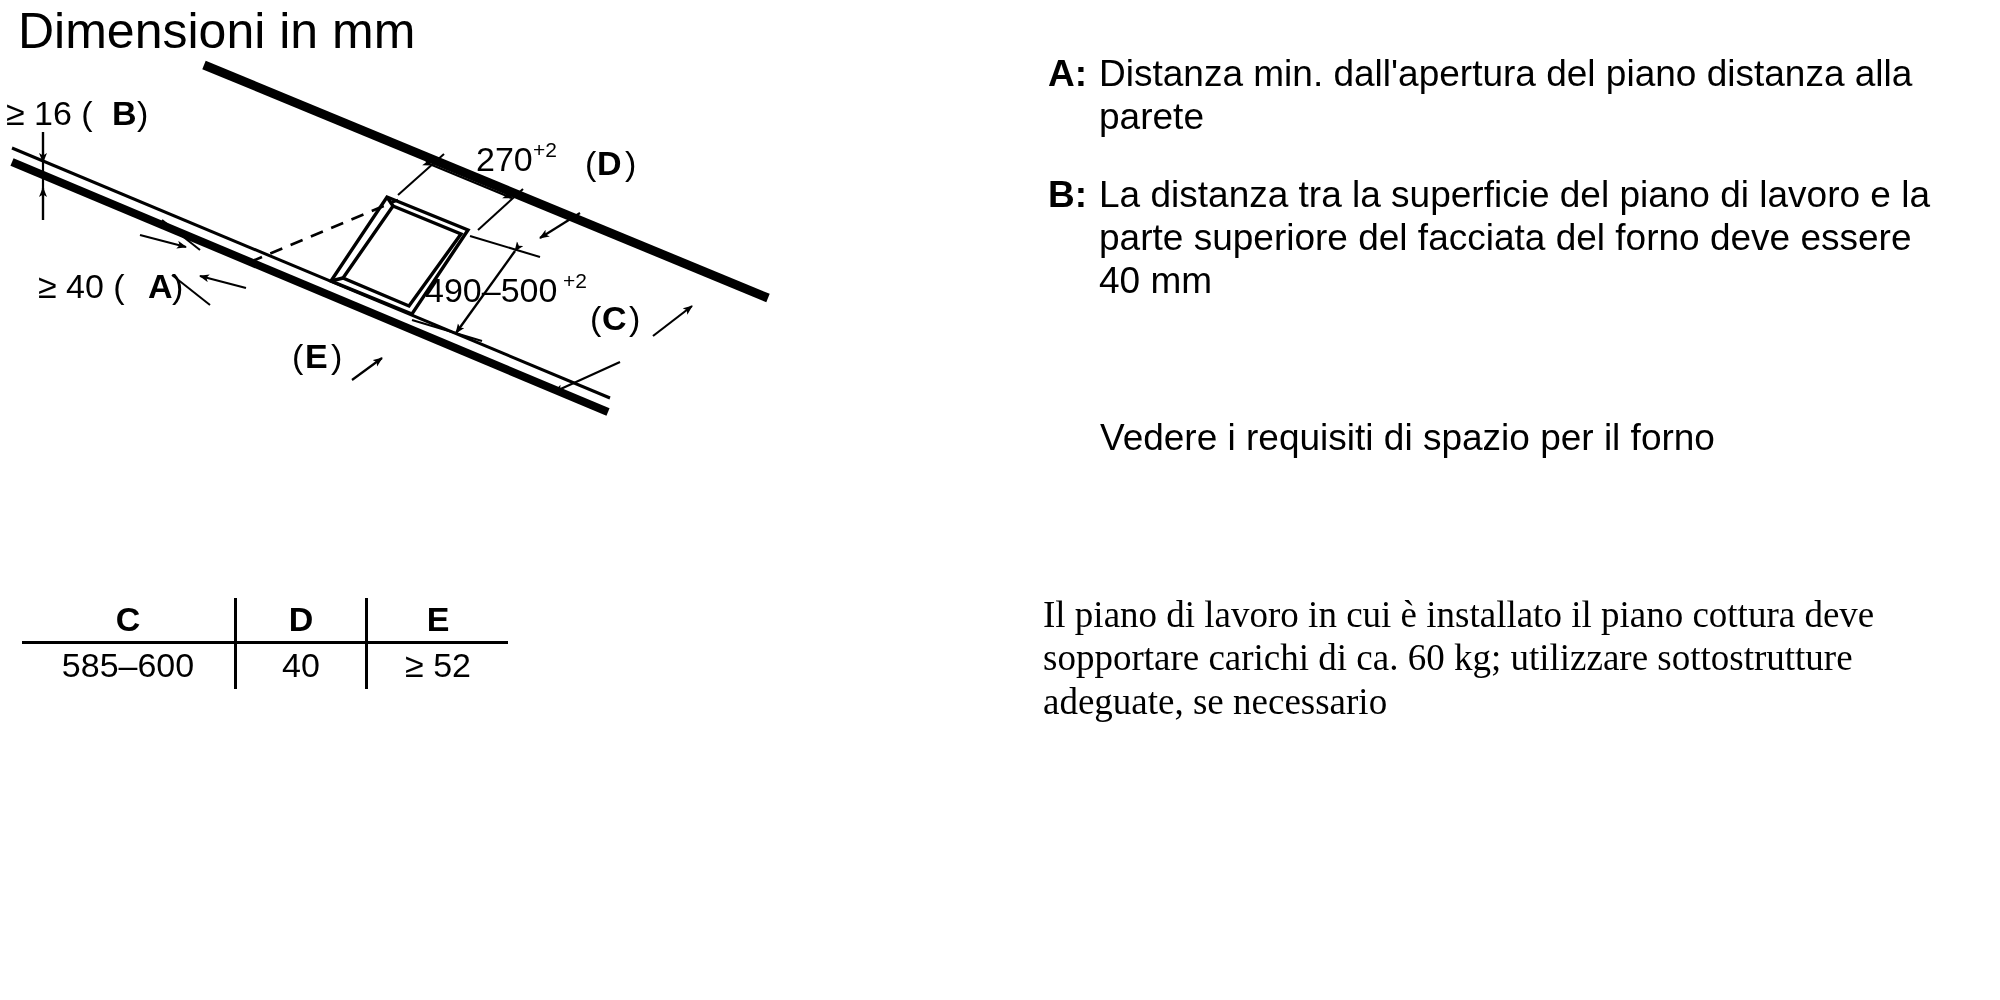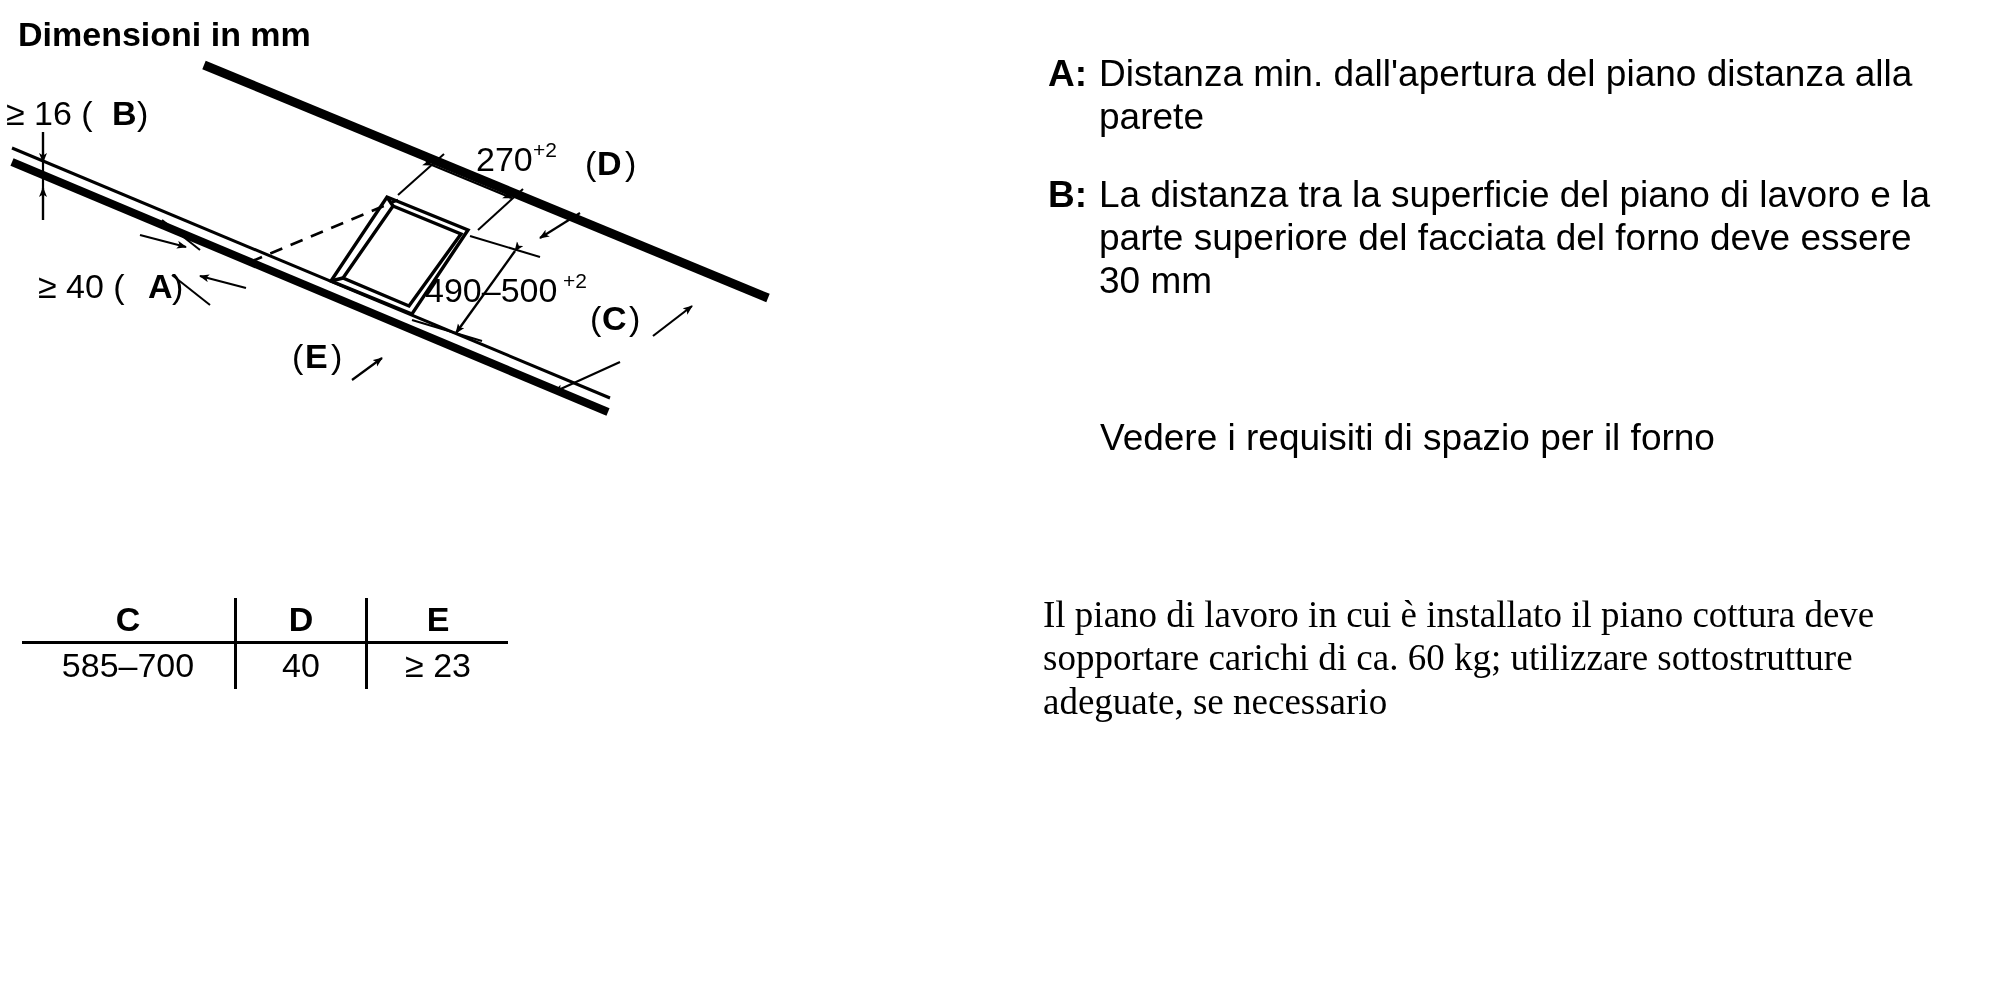--- a/index.html
+++ b/index.html
@@ -13,25 +13,24 @@
     position: relative;
     font-family: "Liberation Sans", sans-serif;
     color: #000000;
     overflow: hidden;
   }
 
   
   #heading {
     position: absolute;
     left: 18px;
-    top: 16px;
-    font-size: 34px;
+    top: 4px;
+    font-size: 50px;
     line-height: 1.1;
     white-space: nowrap;
-    font-weight: bold;
   }
 
   
   #diagram-area {
     position: absolute;
     left: 0;
     top: 40px;
     width: 1000px;
     height: 400px;
   }
@@ -227,33 +226,33 @@
 <table id="spec-table">
   <thead>
     <tr>
       <th>C</th>
       <th>D</th>
       <th>E</th>
     </tr>
   </thead>
   <tbody>
     <tr>
-      <td>585–700</td>
+      <td>585–600</td>
       <td>40</td>
-      <td>≥ 23</td>
+      <td>≥ 52</td>
     </tr>
   </tbody>
 </table>
 
 <div id="notes">
   <div class="note-row">
     <div class="note-key">A:</div>
     <div class="note-body">Distanza min. dall'apertura del piano distanza alla parete</div>
   </div>
   <div class="note-row">
     <div class="note-key">B:</div>
-    <div class="note-body">La distanza tra la superficie del piano di lavoro e la parte superiore del facciata del forno deve essere 30 mm</div>
+    <div class="note-body">La distanza tra la superficie del piano di lavoro e la parte superiore del facciata del forno deve essere 40 mm</div>
   </div>
 </div>
 
 <div id="note-see">Vedere i requisiti di spazio per il forno</div>
 
 <div id="note-load">Il piano di lavoro in cui è installato il piano cottura deve sopportare carichi di ca. 60 kg; utilizzare sottostrutture adeguate, se necessario</div>
 
 </body></html>

